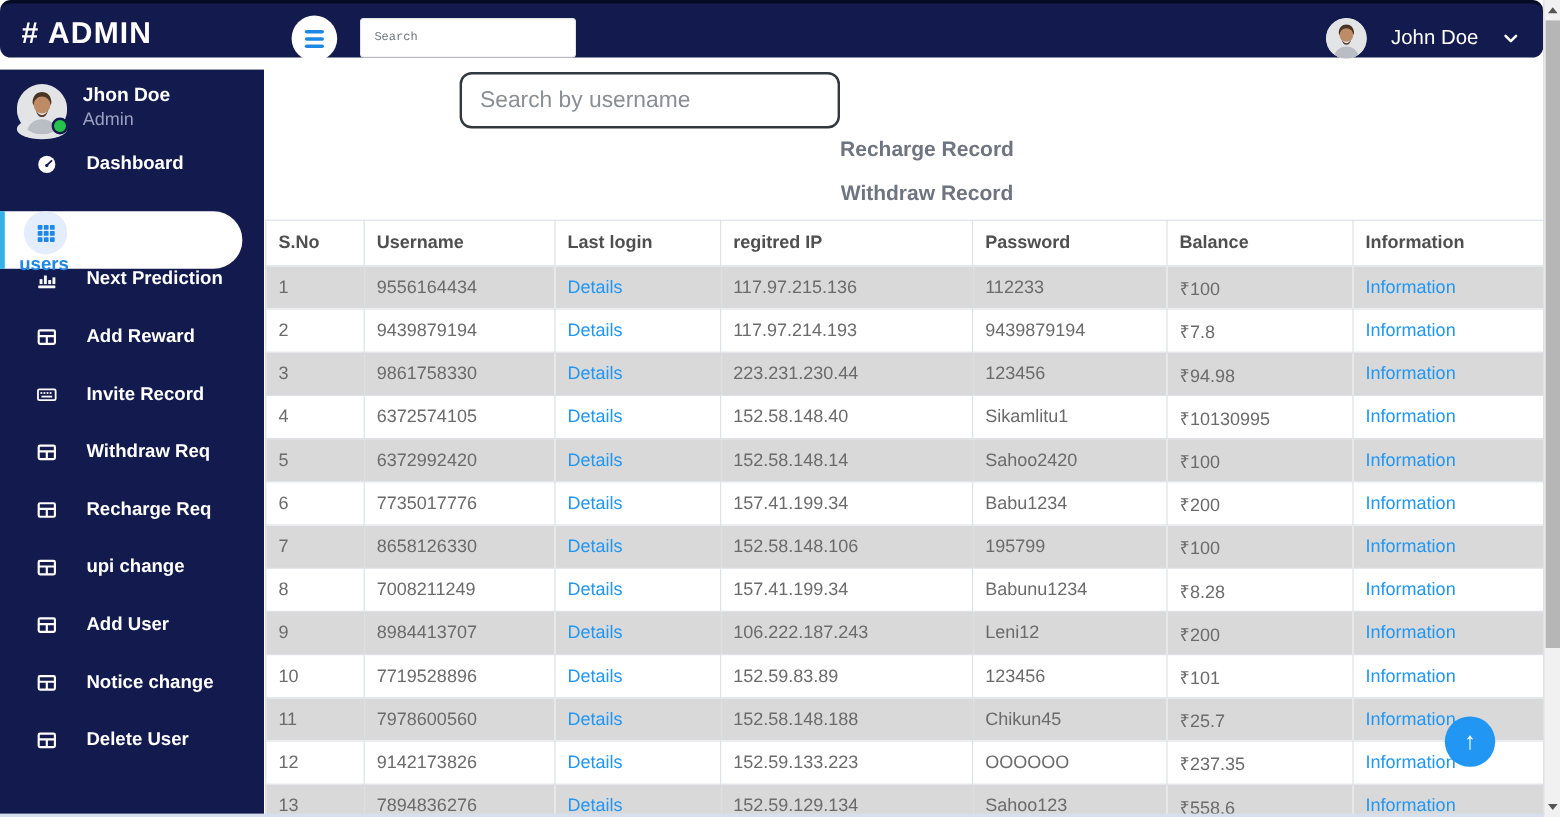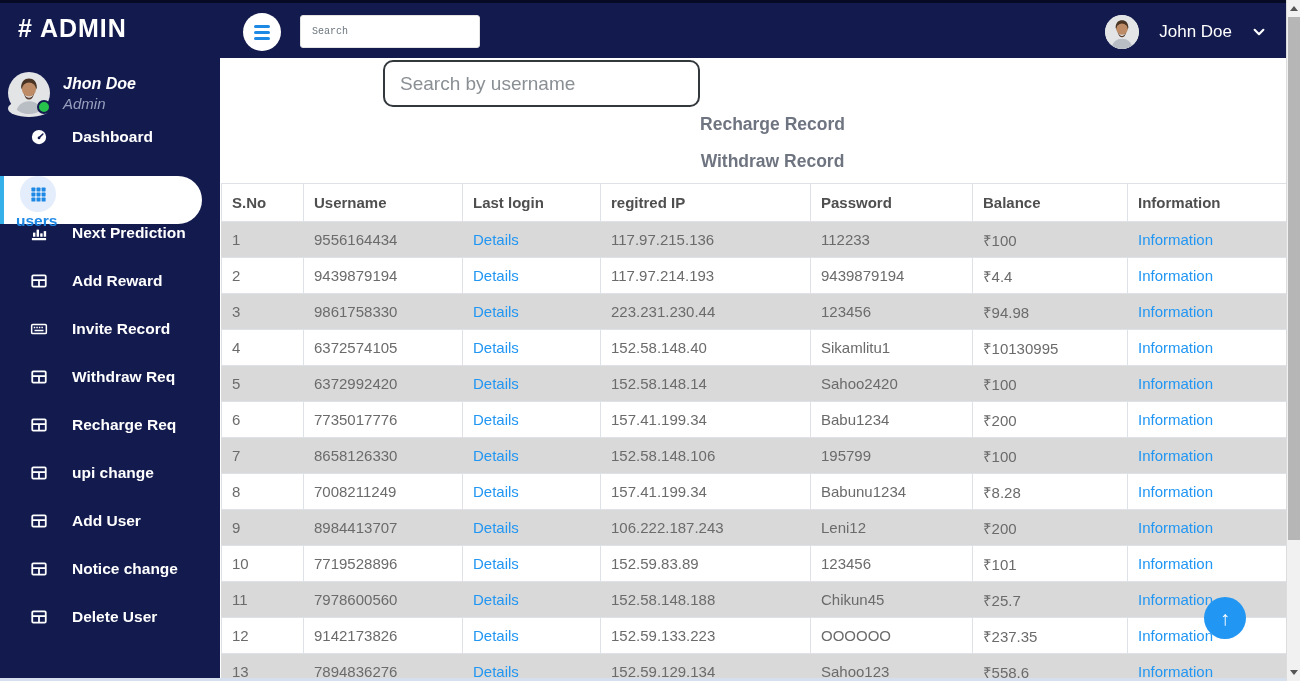--- a/index.html
+++ b/index.html
@@ -1,37 +1,37 @@
 <!DOCTYPE html>
 <html><head>
 <meta charset="utf-8">
 <style>
   html,body{margin:0;padding:0;background:#fff;}
   .screen{position:relative;width:1300px;height:681px;overflow:hidden;background:#fff;
           font-family:"Liberation Sans",sans-serif;-webkit-font-smoothing:antialiased;}
 
   
-  .navbar{position:absolute;top:0;left:0;width:1286px;height:58px;background:#131b4e;
-          border-top:3px solid #060a24;box-sizing:border-box;z-index:4;}
+  .navbar{position:absolute;top:0;left:0;width:1286px;height:48px;background:#131b4e;
+          border-top:3px solid #060a24;box-sizing:border-box;z-index:4;border-radius:9px;}
   .brand{position:absolute;left:18px;top:11px;color:#fff;font-size:25px;font-weight:bold;letter-spacing:1px;}
   .toggle-btn{position:absolute;left:243px;top:10px;width:38px;height:38px;border-radius:50%;background:#fff;
           display:flex;flex-direction:column;align-items:center;justify-content:center;gap:3px;cursor:pointer;}
   .toggle-btn i{display:block;width:16px;height:3px;background:#1e88e5;border-radius:2px;}
   .nav-search{position:absolute;left:300px;top:12px;width:180px;height:33px;border:1px solid #e4e4e4;
           border-radius:3px;padding:0 11px;font-size:10px;color:#333;box-sizing:border-box;outline:none;
           font-family:Liberation Mono, monospace;}
   .nav-search::placeholder{color:#6c757d;}
   .nav-user{position:absolute;right:20px;top:0;height:58px;display:flex;align-items:center;gap:20px;cursor:pointer;}
   .nav-avatar{width:34px;height:34px;border-radius:50%;overflow:hidden;background:#e3e4e6;flex:none;}
   .nav-username{color:#fff;font-size:17px;}
   .chev{display:flex;align-items:center;}
 
   
   .sidebar{position:absolute;top:58px;left:0;width:220px;height:623px;background:#131b4e;z-index:3;}
-  .profile{display:flex;align-items:center;gap:13px;padding:12px 0 12px 8px;height:46px;font-style:italic;}
+  .profile{display:flex;gap:13px;padding:12px 0 12px 14px;height:46px;}
   .profile-avatar{position:relative;width:42px;height:42px;flex:none;}
   .profile-avatar .ph{width:42px;height:42px;border-radius:50%;overflow:hidden;background:#e3e4e6;}
   .status-dot{position:absolute;right:-1px;bottom:0;width:10px;height:10px;border-radius:50%;
           background:#27c24c;border:2px solid #131b4e;}
   .profile-name{color:#fff;font-weight:bold;font-size:16px;line-height:20px;}
   .profile-role{color:#98a0bd;font-size:15px;line-height:19px;}
   .menu{position:absolute;top:70px;left:0;width:220px;}
   .menu-item{position:relative;height:48px;display:flex;align-items:flex-start;cursor:pointer;}
   .menu-icon{width:18px;height:18px;margin-left:30px;color:#fff;flex:none;display:flex;align-items:center;justify-content:center;}
   .menu-icon svg{width:18px;height:18px;display:block;}
@@ -305,21 +305,21 @@
               <td>112233</td>
               <td>₹100</td>
               <td><a>Information</a></td>
             </tr>
             <tr>
               <td>2</td>
               <td>9439879194</td>
               <td><a>Details</a></td>
               <td>117.97.214.193</td>
               <td>9439879194</td>
-              <td>₹4.4</td>
+              <td>₹7.8</td>
               <td><a>Information</a></td>
             </tr>
             <tr>
               <td>3</td>
               <td>9861758330</td>
               <td><a>Details</a></td>
               <td>223.231.230.44</td>
               <td>123456</td>
               <td>₹94.98</td>
               <td><a>Information</a></td>

